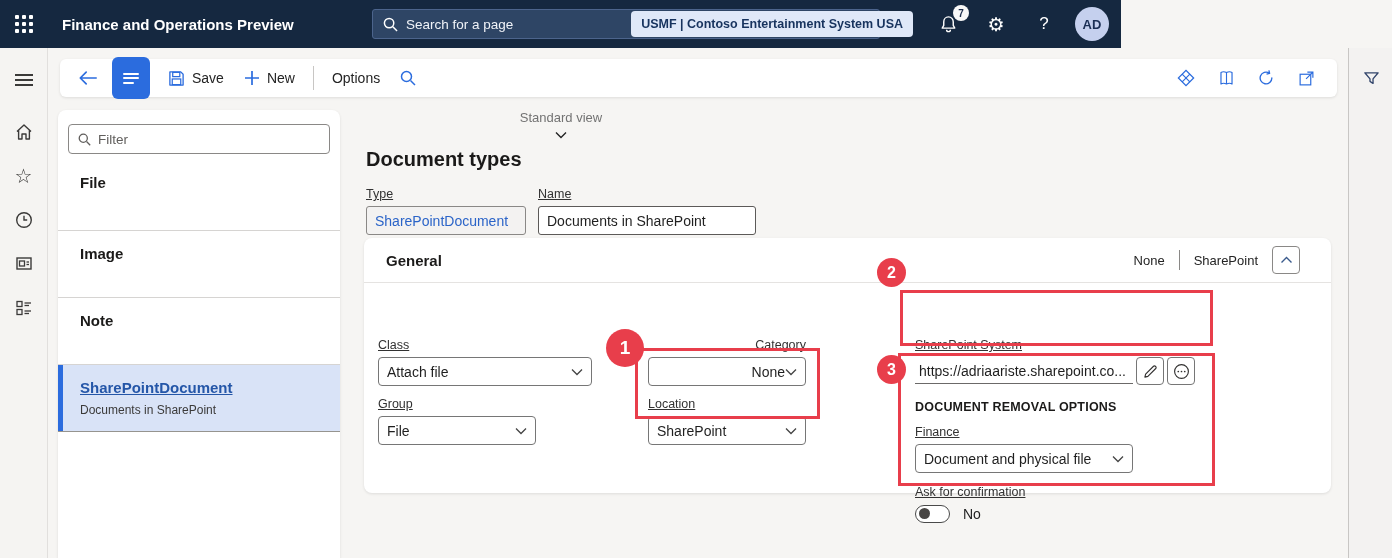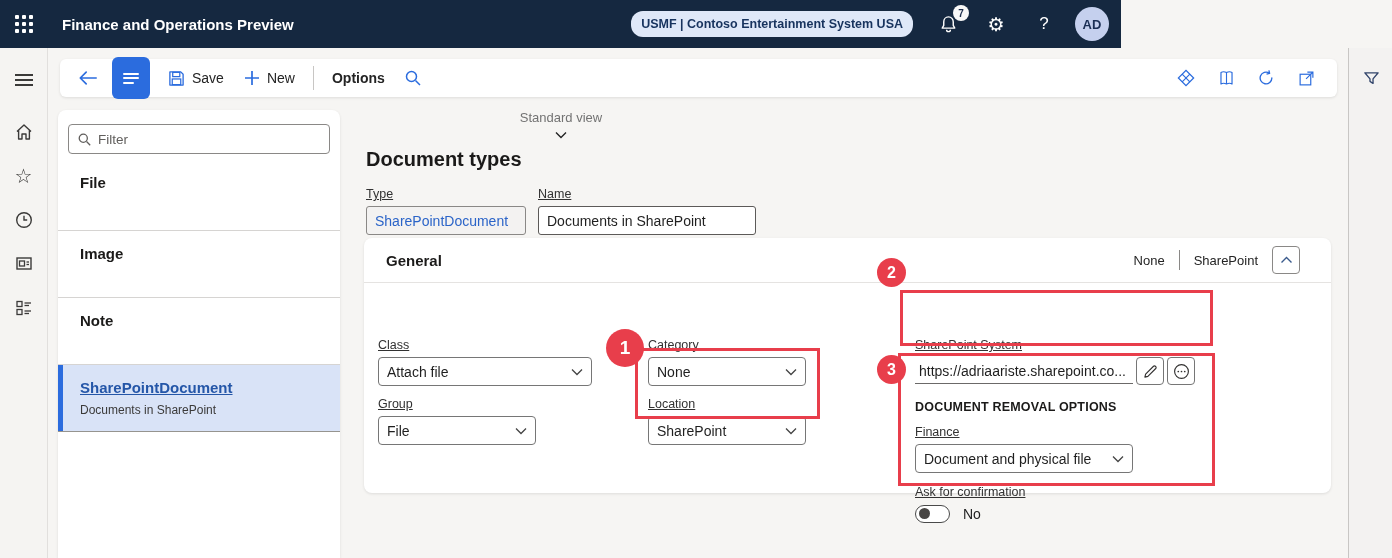--- a/index.html
+++ b/index.html
@@ -15,21 +15,21 @@
   .app-title { font-size:15px; font-weight:bold; margin-left:14px; white-space:nowrap; }
   .search-box { position:absolute; left:372px; top:9px; width:508px; height:30px;
     background:#2e4565; border:1px solid #4c648c; border-radius:3px;
     display:flex; align-items:center; padding-left:10px; }
   .search-box svg { flex:0 0 auto; }
   .search-box input { background:transparent; border:none; outline:none; color:#fff;
     font-size:13.5px; margin-left:8px; width:440px; font-family:"Liberation Sans",sans-serif; }
   .search-box input::placeholder { color:#f0f3f8; opacity:1; }
   .topbar-right { position:absolute; right:0; top:0; height:48px; display:flex; align-items:center; }
   .company-pill { background:#dfe8f8; color:#17335e; font-size:12.5px; font-weight:bold;
-    border-radius:12px; padding:6px 10px; margin-right:18px; cursor:pointer; white-space:nowrap; }
+    border-radius:4px; padding:6px 10px; margin-right:18px; cursor:pointer; white-space:nowrap; }
   .icon-btn { width:34px; height:34px; display:flex; align-items:center; justify-content:center;
     cursor:pointer; position:relative; }
   .bell-badge { position:absolute; top:-2px; right:-4px; width:16px; height:16px; border-radius:50%;
     background:#f8f8f8; color:#1b2b4a; font-size:10px; font-weight:bold;
     display:flex; align-items:center; justify-content:center; }
   .gear-glyph { font-size:19px; color:#fff; }
   .help-glyph { font-size:17px; color:#fff; font-weight:normal; }
   .avatar { width:34px; height:34px; border-radius:50%; background:#c5d0ee; color:#1b2f55;
     font-size:13px; font-weight:bold; display:flex; align-items:center; justify-content:center;
     margin:0 12px 0 14px; cursor:pointer; }
@@ -57,21 +57,21 @@
   .toolbar { position:absolute; left:60px; top:59px; width:1277px; height:38px; background:#fff;
     border-radius:6px; box-shadow:0 1px 3px rgba(0,0,0,.10); display:flex; align-items:center;
     z-index:6; padding-left:10px; }
   .tb-item { display:flex; align-items:center; gap:7px; font-size:14px; color:#242424;
     cursor:pointer; padding:0 10px; height:100%; white-space:nowrap; }
   .tb-back { padding:0 8px; }
   .tb-active { width:38px; height:42px; background:#2b6cde; border-radius:6px; margin:0 8px 0 6px;
     display:flex; flex-direction:column; align-items:center; justify-content:center; cursor:pointer; }
   .tb-active i { display:block; height:2px; background:#fff; border-radius:1px; margin:2.5px 0; }
   .tb-divider { width:1px; height:24px; background:#c8c6c4; margin:0 8px; }
-  .tb-options { font-weight:bold;justify-content:center; }
+  .tb-options { font-weight:normal;justify-content:center; }
   .tb-right { margin-left:auto; display:flex; align-items:center; margin-right:14px; }
   .tb-right .tb-icon { width:34px; height:34px; display:flex; align-items:center;
     justify-content:center; cursor:pointer; margin-left:6px; }
 
   
   .leftpanel { position:absolute; left:58px; top:110px; width:282px; height:448px; background:#fff;
     border-radius:8px 8px 0 0; box-shadow:0 1px 3px rgba(0,0,0,.10); z-index:3; }
   .filter-box { position:absolute; left:10px; top:14px; width:262px; height:30px;
     border:1px solid #8a8886; border-radius:4px; display:flex; align-items:center; padding-left:9px;
     background:#fff; }
@@ -149,20 +149,27 @@
         <i></i>
         <i></i>
         <i></i>
         <i></i>
         <i></i>
         <i></i>
     </div>
   </div>
   <div class="app-title">Finance and Operations Preview</div>
 
+  <div class="search-box">
+    <svg width="15" height="15" viewBox="0 0 16 16">
+      <circle cx="6.5" cy="6.5" r="5" fill="none" stroke="#fff" stroke-width="1.6"></circle>
+      <line x1="10.5" y1="10.5" x2="15" y2="15" stroke="#fff" stroke-width="1.6"></line>
+    </svg>
+    <input placeholder="Search for a page" style="">
+  </div>
 
   <div class="topbar-right">
     <div class="company-pill">USMF | Contoso Entertainment System USA</div>
     <div class="icon-btn">
       <svg width="19" height="19" viewBox="0 0 20 20">
         <path d="M10 2 C7 2 5 4.4 5 7.4 L5 11 L3.4 13.8 L16.6 13.8 L15 11 L15 7.4 C15 4.4 13 2 10 2 Z" fill="none" stroke="#fff" stroke-width="1.5" stroke-linejoin="round"></path>
         <path d="M8 15.5 a2 2 0 0 0 4 0" fill="none" stroke="#fff" stroke-width="1.5"></path>
       </svg>
       <span class="bell-badge">7</span>
     </div>
@@ -376,21 +383,21 @@
     <div class="fgroup" style="left:14px; top:114px; width:158px;">
       <div class="fld-label">Group</div>
       <div class="dd">
         <span class="dd-val">File</span>
         <svg width="12" height="8" viewBox="0 0 12 8">
           <path d="M1 1.5 L6 6.5 L11 1.5" fill="none" stroke="#444" stroke-width="1.3"></path>
         </svg>
       </div>
     </div>
 
-    <div class="fgroup" style="left:284px; top:55px; width:158px;">
+    <div class="fgroup" style="left:284px; top:55px; width:158px;text-align:right;">
       <div class="fld-label">Category</div>
       <div class="dd">
         <span class="dd-val">None</span>
         <svg width="12" height="8" viewBox="0 0 12 8">
           <path d="M1 1.5 L6 6.5 L11 1.5" fill="none" stroke="#444" stroke-width="1.3"></path>
         </svg>
       </div>
     </div>
     <div class="fgroup" style="left:284px; top:114px; width:158px;">
       <div class="fld-label">Location</div>

